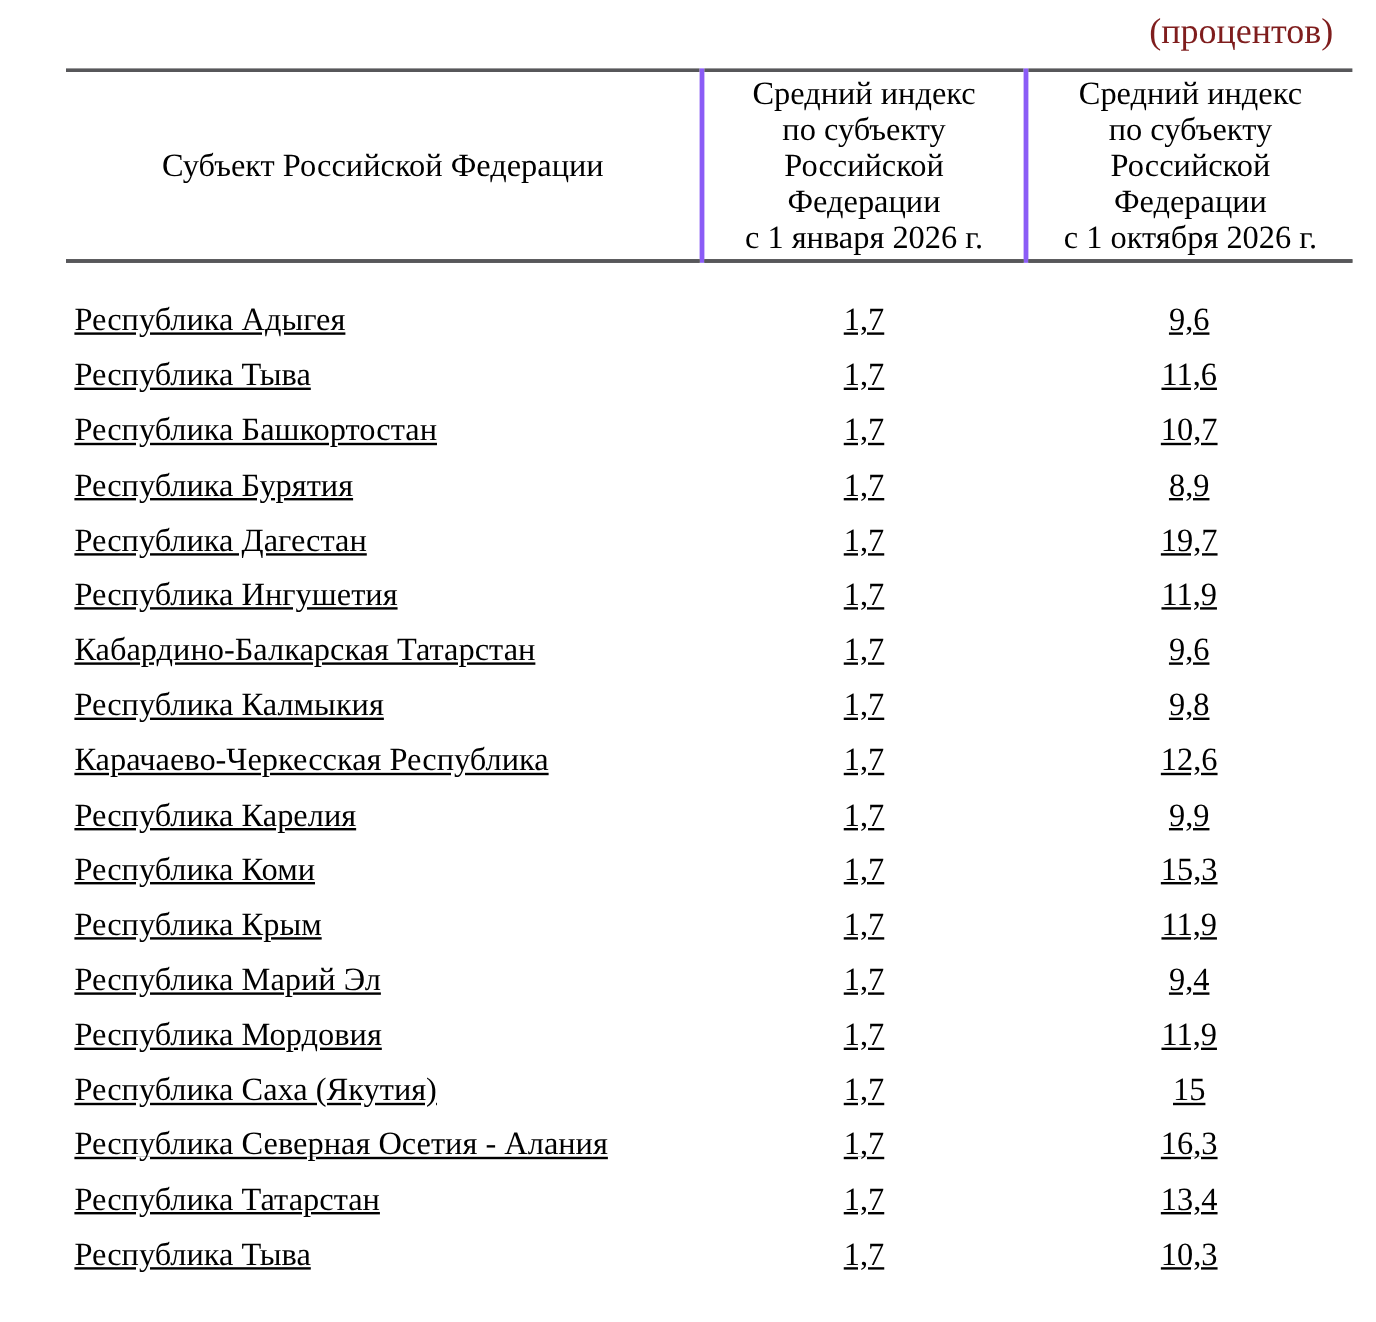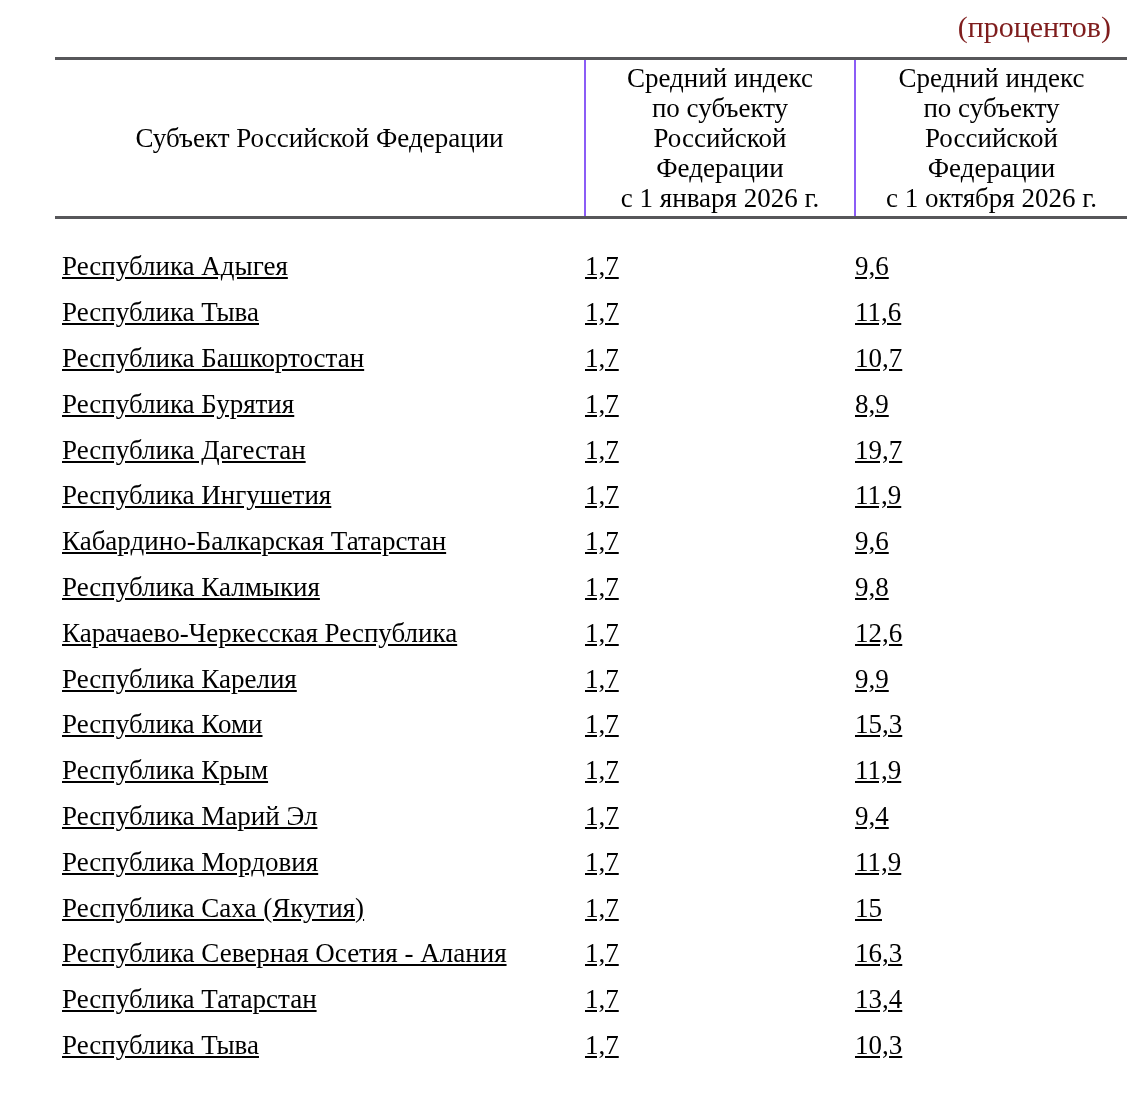--- a/index.html
+++ b/index.html
@@ -45,38 +45,38 @@
     vertical-align: middle;
     height: 156px;
     border-top: 3px solid #57575a;
     border-bottom: 3px solid #57575a;
     white-space: pre-line;
     line-height: 30px;
     padding: 0 6px;
   }
   thead th.col-jan,
   thead th.col-oct {
-    border-left: 2px solid #8b5cf6;
+    border-left: 4px solid #8b5cf6;
   }
 
   tbody td {
     height: 45.8px;
     vertical-align: middle;
     padding: 0;
     text-decoration: underline;
   }
   tbody tr:first-child td {
     padding-top: 25px;
   }
   td.cell-subject {
     text-align: left;
     padding-left: 7px;
   }
   td.cell-num {
-    text-align: left;
+    text-align: center;
   }
 </style>
 </head>
 <body>
 
 <div class="page">
 
   <div class="units-note">(процентов)</div>
 
   <table class="index-table">

